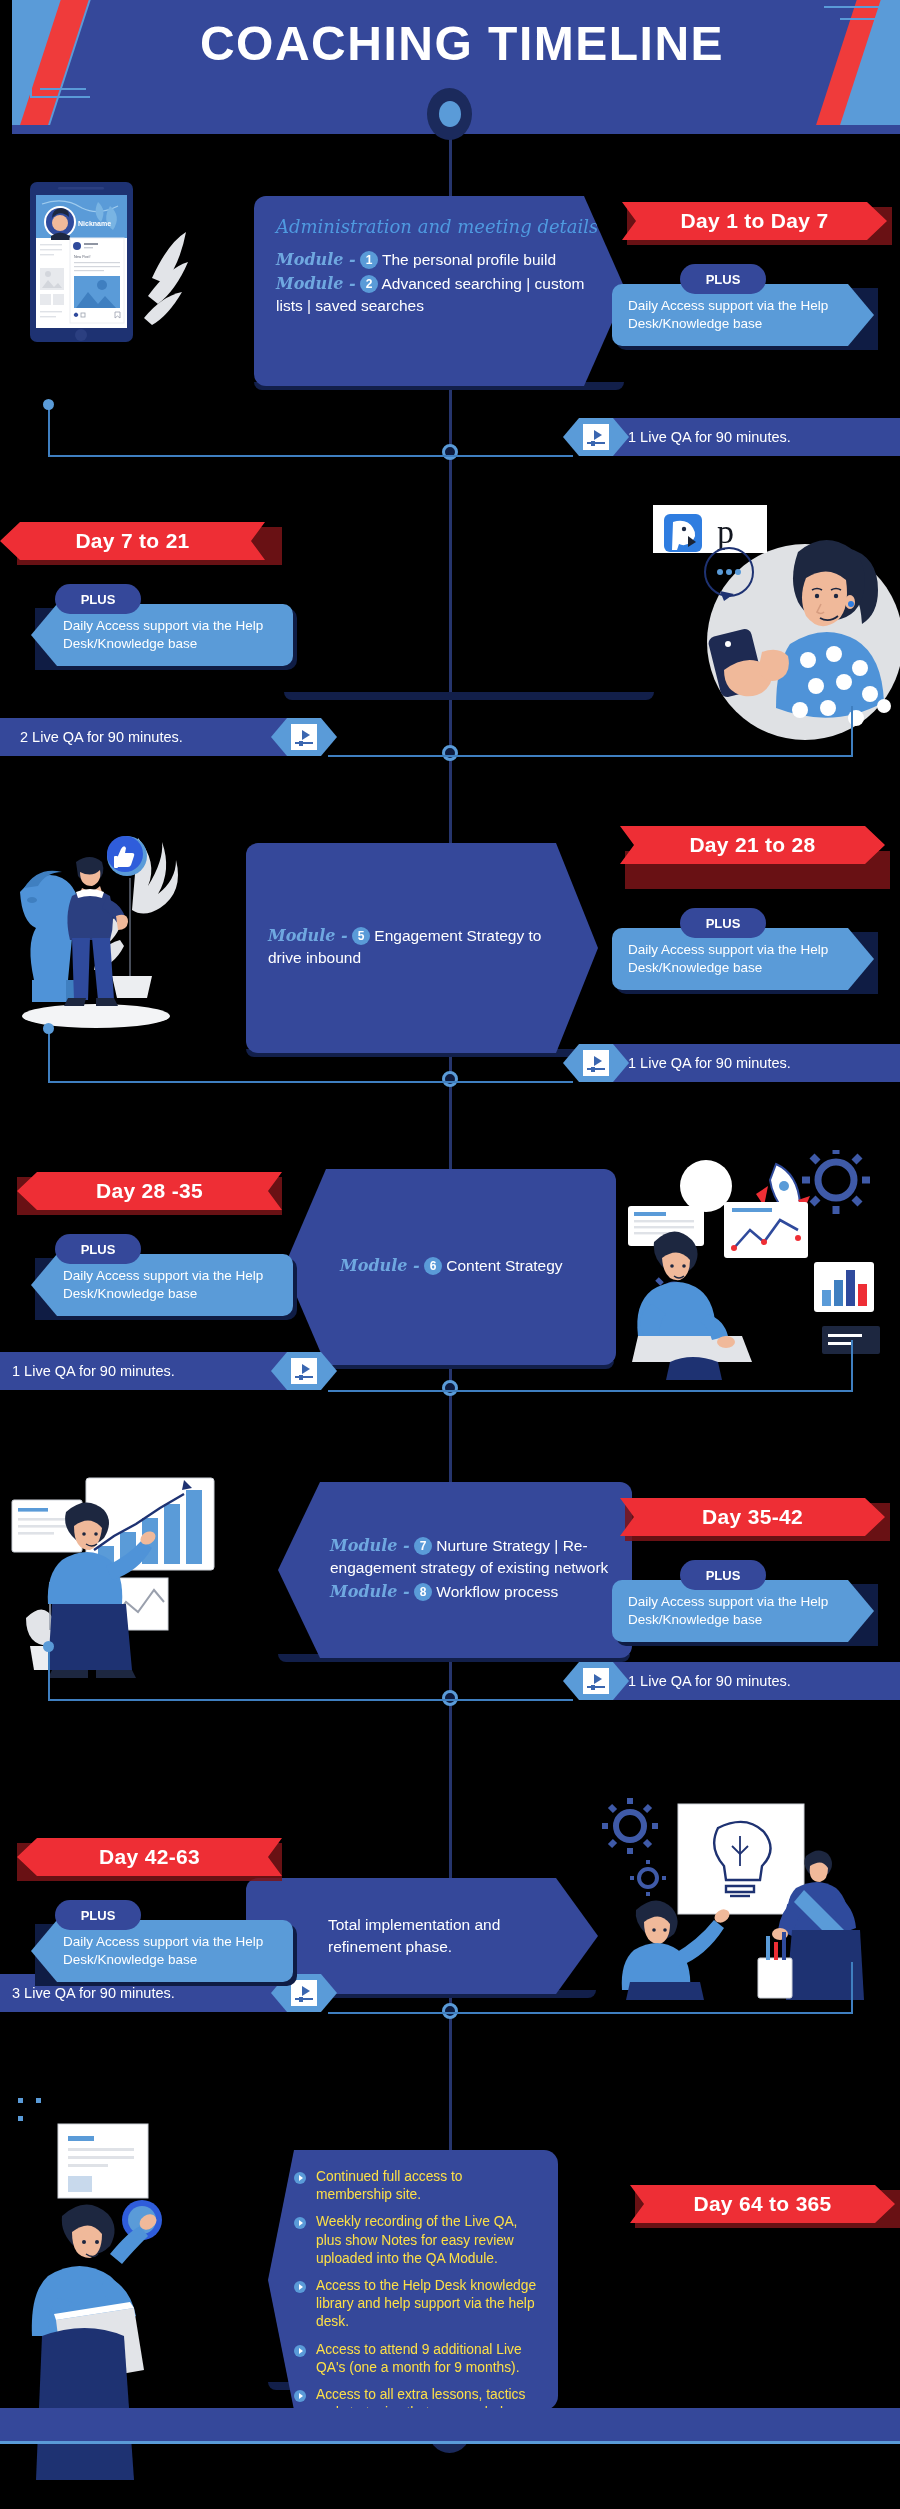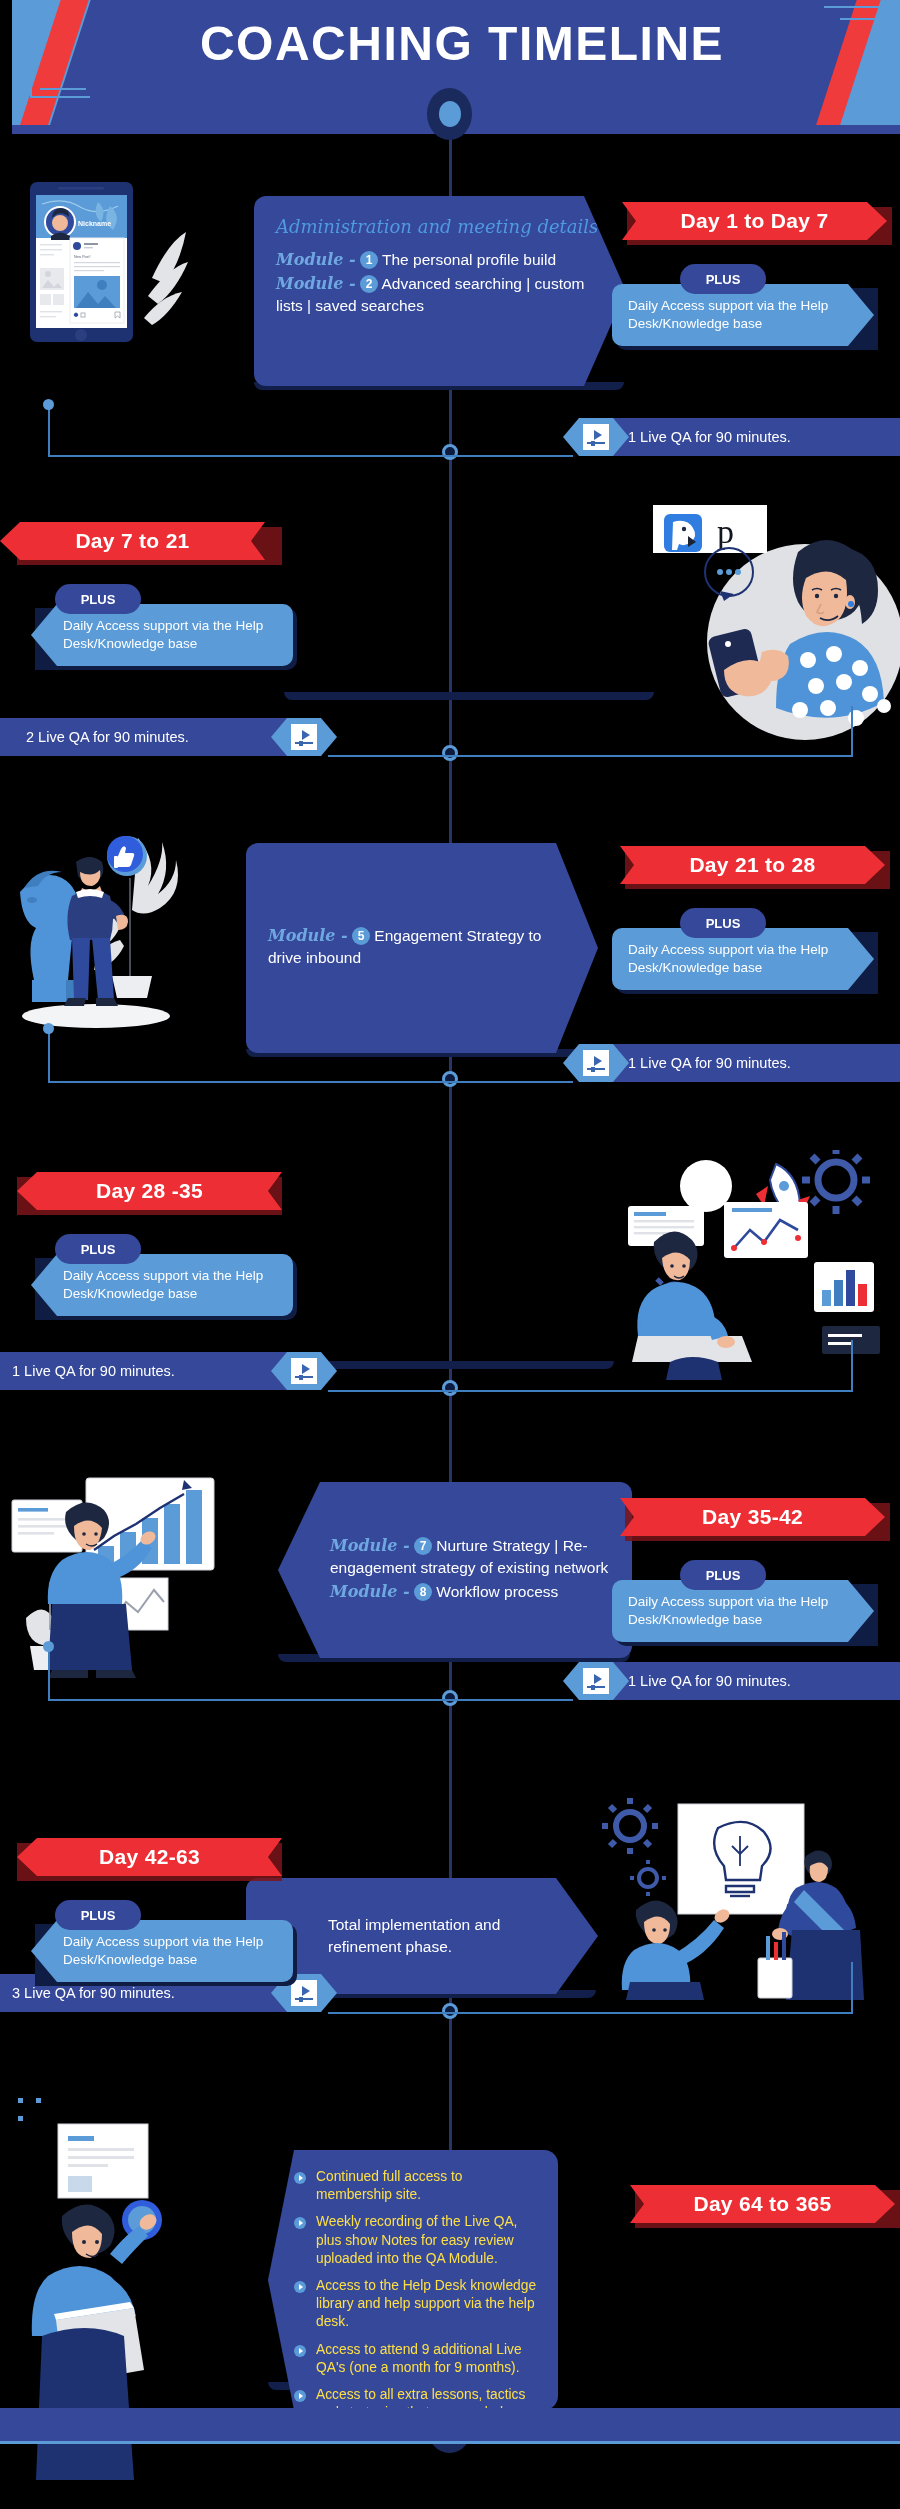--- a/index.html
+++ b/index.html
@@ -474,21 +474,21 @@
   <div class="daybanner arrow-left" style="left:0; top:522px; width:265px;">Day 7 to 21</div>
 
   <div class="pluspill" style="left:55px; top:584px;">PLUS</div>
   <div class="supportbox-shadow" style="left:35px; top:608px; width:262px; border-radius:0 10px 10px 0;"></div>
   <div class="supportbox point-left" style="left:31px; top:604px; width:262px; padding-left:32px;">Daily Access support via the Help Desk/Knowledge base</div>
 
   <div class="conn" style="left:851px; top:706px; width:2px; height:50px;"></div>
   <div class="conn" style="left:448px; top:755px; width:405px; height:2px;"></div>
   <div class="conn" style="left:328px; top:755px; width:124px; height:2px;"></div>
 
-  <div class="qabar" style="left:0px; top:718px; width:300px; padding-left:26px;">
+  <div class="qabar" style="left:0px; top:718px; width:300px; padding-left:20px;">
     <span>2 Live QA for 90 minutes.</span>
   </div>
   <div class="qahex" style="left:271px; top:718px;">
     <div class="playicon">
       <div class="tri"></div>
         <div class="bar"></div>
     </div>
   </div>
 
   <svg class="illus" style="left:10px; top:830px;" width="200" height="230" viewBox="0 0 200 230">
@@ -525,21 +525,21 @@
     <div>
       <div class="mod-line">
         <span class="cursive">Module -</span>
         <span class="modnum">5</span>
         <span>Engagement Strategy to drive inbound</span>
       </div>
     </div>
   </div>
 
   <div class="daybanner-shadow" style="left:625px; top:851px; width:265px;"></div>
-  <div class="daybanner arrow-right" style="left:620px; top:846px; width:265px;">Day 21 to 28</div>
+  <div class="daybanner arrow-right" style="left:620px; top:826px; width:265px;">Day 21 to 28</div>
 
   <div class="pluspill" style="left:680px; top:908px;">PLUS</div>
   <div class="supportbox-shadow" style="left:616px; top:932px; width:262px; border-radius:10px 0 0 10px;"></div>
   <div class="supportbox point-right" style="left:612px; top:928px; width:262px;">Daily Access support via the Help Desk/Knowledge base</div>
 
   <div class="conn" style="left:48px; top:1028px; width:2px; height:54px;"></div>
   <div class="conn" style="left:48px; top:1081px; width:404px; height:2px;"></div>
   <div class="conn-dot" style="left:43px; top:1023px;"></div>
   <div class="conn" style="left:448px; top:1081px; width:125px; height:2px;"></div>
 
@@ -612,20 +612,29 @@
     <path d="M74 126 q5 4 10 0" stroke="#1d2740" stroke-width="1.4" fill="none"></path>
     <path d="M52 140 q26 -16 48 0 q16 12 16 46 h-78 q-4 -32 14 -46z" fill="#4f93d8"></path>
     <path d="M38 186 h104 l10 26 h-120z" fill="#e2e4e8"></path>
     <path d="M44 186 q-10 -22 8 -32 l14 10 q-8 10 -6 22z" fill="#4f93d8"></path>
     <path d="M108 164 q16 6 20 22 l-16 4 q-4 -14 -12 -18z" fill="#4f93d8"></path>
     <ellipse cx="126" cy="192" rx="9" ry="6" fill="#f0b99a"></ellipse>
     <path d="M70 212 q22 -10 48 0 l4 18 h-56z" fill="#1e3272"></path>
   </svg>
 
   <div class="mod-shadow" style="left:284px; top:1361px; width:330px; height:8px; border-radius:0 0 10px 10px;"></div>
+  <div class="modcard point-left" style="left:284px; top:1169px; width:332px; height:196px; padding-left:56px; display:flex; align-items:center;">
+    <div>
+      <div class="mod-line">
+        <span class="cursive">Module -</span>
+        <span class="modnum">6</span>
+        <span>Content Strategy</span>
+      </div>
+    </div>
+  </div>
 
   <div class="daybanner-shadow" style="left:17px; top:1177px; width:265px;"></div>
   <div class="daybanner arrow-left" style="left:17px; top:1172px; width:265px;">Day 28 -35</div>
 
   <div class="pluspill" style="left:55px; top:1234px;">PLUS</div>
   <div class="supportbox-shadow" style="left:35px; top:1258px; width:262px; border-radius:0 10px 10px 0;"></div>
   <div class="supportbox point-left" style="left:31px; top:1254px; width:262px; padding-left:32px;">Daily Access support via the Help Desk/Knowledge base</div>
 
   <div class="conn" style="left:851px; top:1340px; width:2px; height:52px;"></div>
   <div class="conn" style="left:448px; top:1390px; width:405px; height:2px;"></div>

